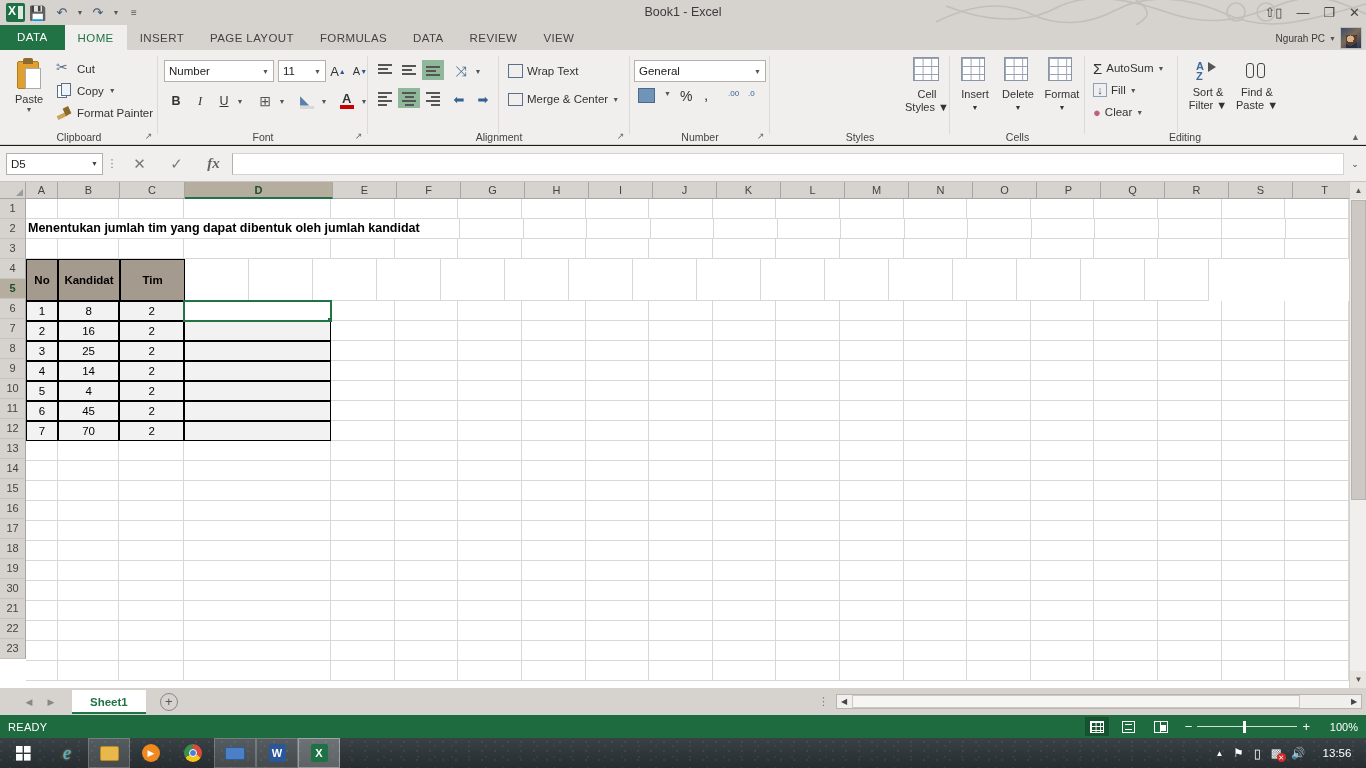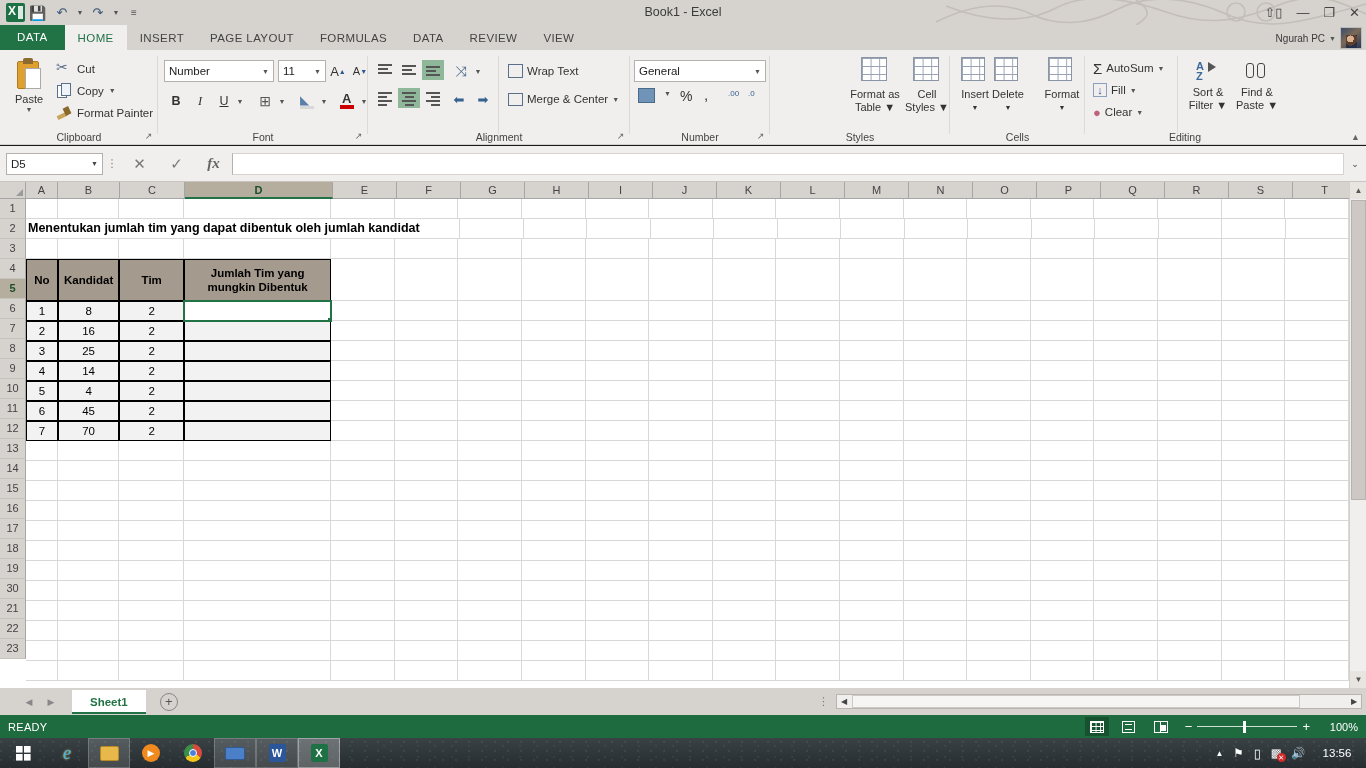--- a/index.html
+++ b/index.html
@@ -567,47 +567,40 @@
       </div>
       <div class="numbtn" style="left:118px;top:40px;font-size:8px;line-height:8px;color:#36628f">
         <span style="display:block">.0</span>
       </div>
       <div class="grp-label">Number</div>
       <div class="dlg-launcher">↗</div>
       <div class="grp-sep" style="right:0"></div>
     </div>
 
     <div class="grp" style="left:770px;width:180px">
-      <div class="bigbtn" style="left:76px;width:58px">
-        <span class="bb-ico">
-            <span class="grid-ico"></span>
-          </span>
-        <span class="lbl">Format as</span>
-        <span class="lbl"><span>Table</span> ▼</span>
-      </div>
       <div class="bigbtn" style="left:134px;width:46px">
         <span class="bb-ico">
             <span class="grid-ico"></span>
           </span>
         <span class="lbl">Cell</span>
         <span class="lbl"><span>Styles</span> ▼</span>
       </div>
       <div class="grp-label">Styles</div>
       <div class="grp-sep" style="right:0"></div>
     </div>
 
     <div class="grp" style="left:950px;width:135px">
       <div class="bigbtn" style="left:4px;width:42px">
         <span class="bb-ico">
             <span class="grid-ico" style="width:24px"></span>
           </span>
         <span class="lbl">Insert</span>
         <span class="lbl" style="font-size:7px">▼</span>
       </div>
-      <div class="bigbtn" style="left:36px;width:44px">
+      <div class="bigbtn" style="left:46px;width:44px">
         <span class="bb-ico">
             <span class="grid-ico" style="width:24px"></span>
           </span>
         <span class="lbl">Delete</span>
         <span class="lbl" style="font-size:7px">▼</span>
       </div>
       <div class="bigbtn" style="left:90px;width:44px">
         <span class="bb-ico">
             <span class="grid-ico" style="width:24px"></span>
           </span>
@@ -782,24 +775,20 @@
           <div class="cell" style="width: 64px;"></div>
           <div class="cell" style="width: 64px;"></div>
           <div class="cell" style="width: 64px;"></div>
           <div class="cell" style="width: 64px;"></div>
           <div class="cell" style="width: 64px;"></div>
         </div>
         <div class="crow" style="height: 42px;">
           <div class="cell tbl-hdr" style="width: 32px; height: 42px; display: flex; align-items: center; justify-content: center; line-height: 14px;">No</div>
           <div class="cell tbl-hdr" style="width: 62px; height: 42px; display: flex; align-items: center; justify-content: center; line-height: 14px;">Kandidat</div>
           <div class="cell tbl-hdr" style="width: 65px; height: 42px; display: flex; align-items: center; justify-content: center; line-height: 14px;">Tim</div>
-          <div class="cell tbl-hdr" style="width: 148px; height: 42px; display: flex; align-items: center; justify-content: center; line-height: 14px; flex-direction: column;">
-            <span>Jumlah Tim yang</span>
-            <span>mungkin Dibentuk</span>
-          </div>
           <div class="cell" style="width: 64px; height: 42px;"></div>
           <div class="cell" style="width: 64px; height: 42px;"></div>
           <div class="cell" style="width: 64px; height: 42px;"></div>
           <div class="cell" style="width: 64px; height: 42px;"></div>
           <div class="cell" style="width: 64px; height: 42px;"></div>
           <div class="cell" style="width: 64px; height: 42px;"></div>
           <div class="cell" style="width: 64px; height: 42px;"></div>
           <div class="cell" style="width: 64px; height: 42px;"></div>
           <div class="cell" style="width: 64px; height: 42px;"></div>
           <div class="cell" style="width: 64px; height: 42px;"></div>

